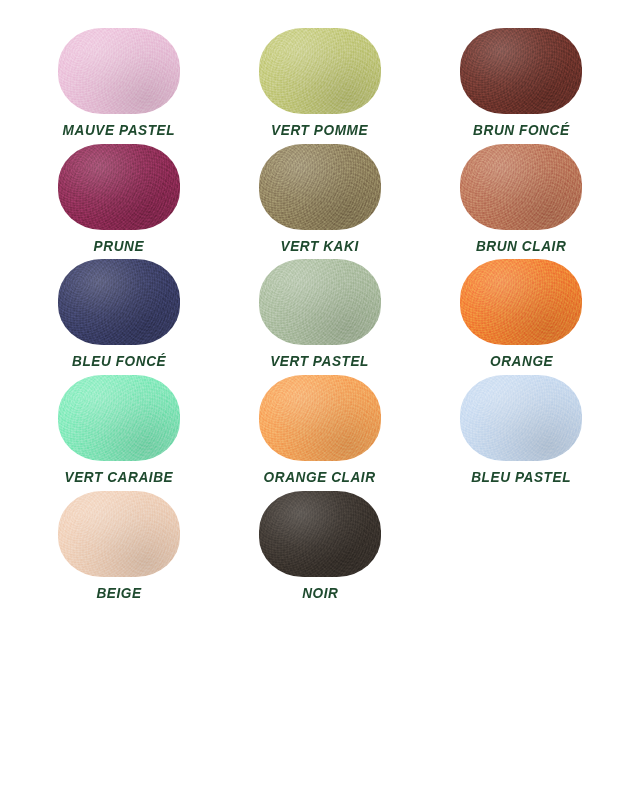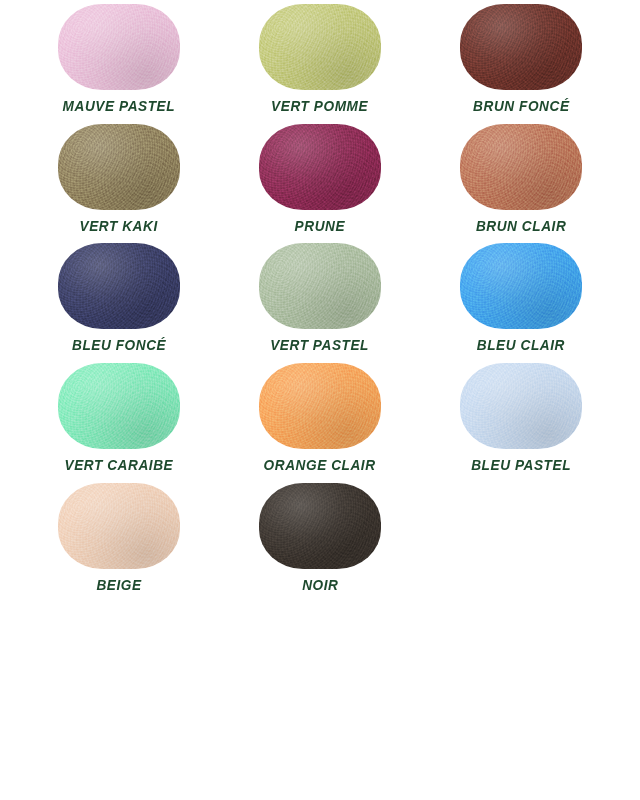--- a/index.html
+++ b/index.html
@@ -12,21 +12,21 @@
     height: 800px;
     background: #ffffff;
     font-family: "Liberation Sans", "DejaVu Sans", sans-serif;
     overflow: hidden;
   }
 
   .swatch-grid {
     width: 640px;
     height: 732px;
     box-sizing: border-box;
-    padding: 4px 18px 10px 18px;
+    padding: 28px 18px 10px 18px;
     display: grid;
     grid-template-columns: repeat(3, 1fr);
     grid-template-rows: repeat(6, 1fr);
     column-gap: 0px;
     row-gap: 0px;
   }
 
   .swatch-cell {
     display: flex;
     flex-direction: column;
@@ -109,29 +109,29 @@
       <div class="chip-label" style="color: rgb(30, 74, 46);">VERT POMME</div>
     </div>
     <div class="swatch-cell">
       <div class="chip-wrap">
         <div class="chip" style="background-color: rgb(110, 52, 44);"></div>
       </div>
       <div class="chip-label" style="color: rgb(30, 74, 46);">BRUN FONCÉ</div>
     </div>
     <div class="swatch-cell">
       <div class="chip-wrap">
+        <div class="chip" style="background-color: rgb(141, 43, 84);"></div>
+      </div>
+      <div class="chip-label" style="color: rgb(30, 74, 46);">PRUNE</div>
+    </div>
+    <div class="swatch-cell">
+      <div class="chip-wrap">
         <div class="chip" style="background-color: rgb(146, 131, 94);"></div>
       </div>
       <div class="chip-label" style="color: rgb(30, 74, 46);">VERT KAKI</div>
-    </div>
-    <div class="swatch-cell">
-      <div class="chip-wrap">
-        <div class="chip" style="background-color: rgb(141, 43, 84);"></div>
-      </div>
-      <div class="chip-label" style="color: rgb(30, 74, 46);">PRUNE</div>
     </div>
     <div class="swatch-cell">
       <div class="chip-wrap">
         <div class="chip" style="background-color: rgb(192, 120, 91);"></div>
       </div>
       <div class="chip-label" style="color: rgb(30, 74, 46);">BRUN CLAIR</div>
     </div>
     <div class="swatch-cell">
       <div class="chip-wrap">
         <div class="chip" style="background-color: rgb(58, 62, 102);"></div>
@@ -139,23 +139,23 @@
       <div class="chip-label" style="color: rgb(30, 74, 46);">BLEU FONCÉ</div>
     </div>
     <div class="swatch-cell">
       <div class="chip-wrap">
         <div class="chip" style="background-color: rgb(175, 193, 164);"></div>
       </div>
       <div class="chip-label" style="color: rgb(30, 74, 46);">VERT PASTEL</div>
     </div>
     <div class="swatch-cell">
       <div class="chip-wrap">
-        <div class="chip" style="background-color: rgb(67, 166, 240);"></div>
+        <div class="chip" style="background-color: rgb(245, 130, 51);"></div>
       </div>
-      <div class="chip-label" style="color: rgb(30, 74, 46);">BLEU CLAIR</div>
+      <div class="chip-label" style="color: rgb(30, 74, 46);">ORANGE</div>
     </div>
     <div class="swatch-cell">
       <div class="chip-wrap">
         <div class="chip" style="background-color: rgb(134, 237, 190);"></div>
       </div>
       <div class="chip-label" style="color: rgb(30, 74, 46);">VERT CARAIBE</div>
     </div>
     <div class="swatch-cell">
       <div class="chip-wrap">
         <div class="chip" style="background-color: rgb(249, 167, 92);"></div>

